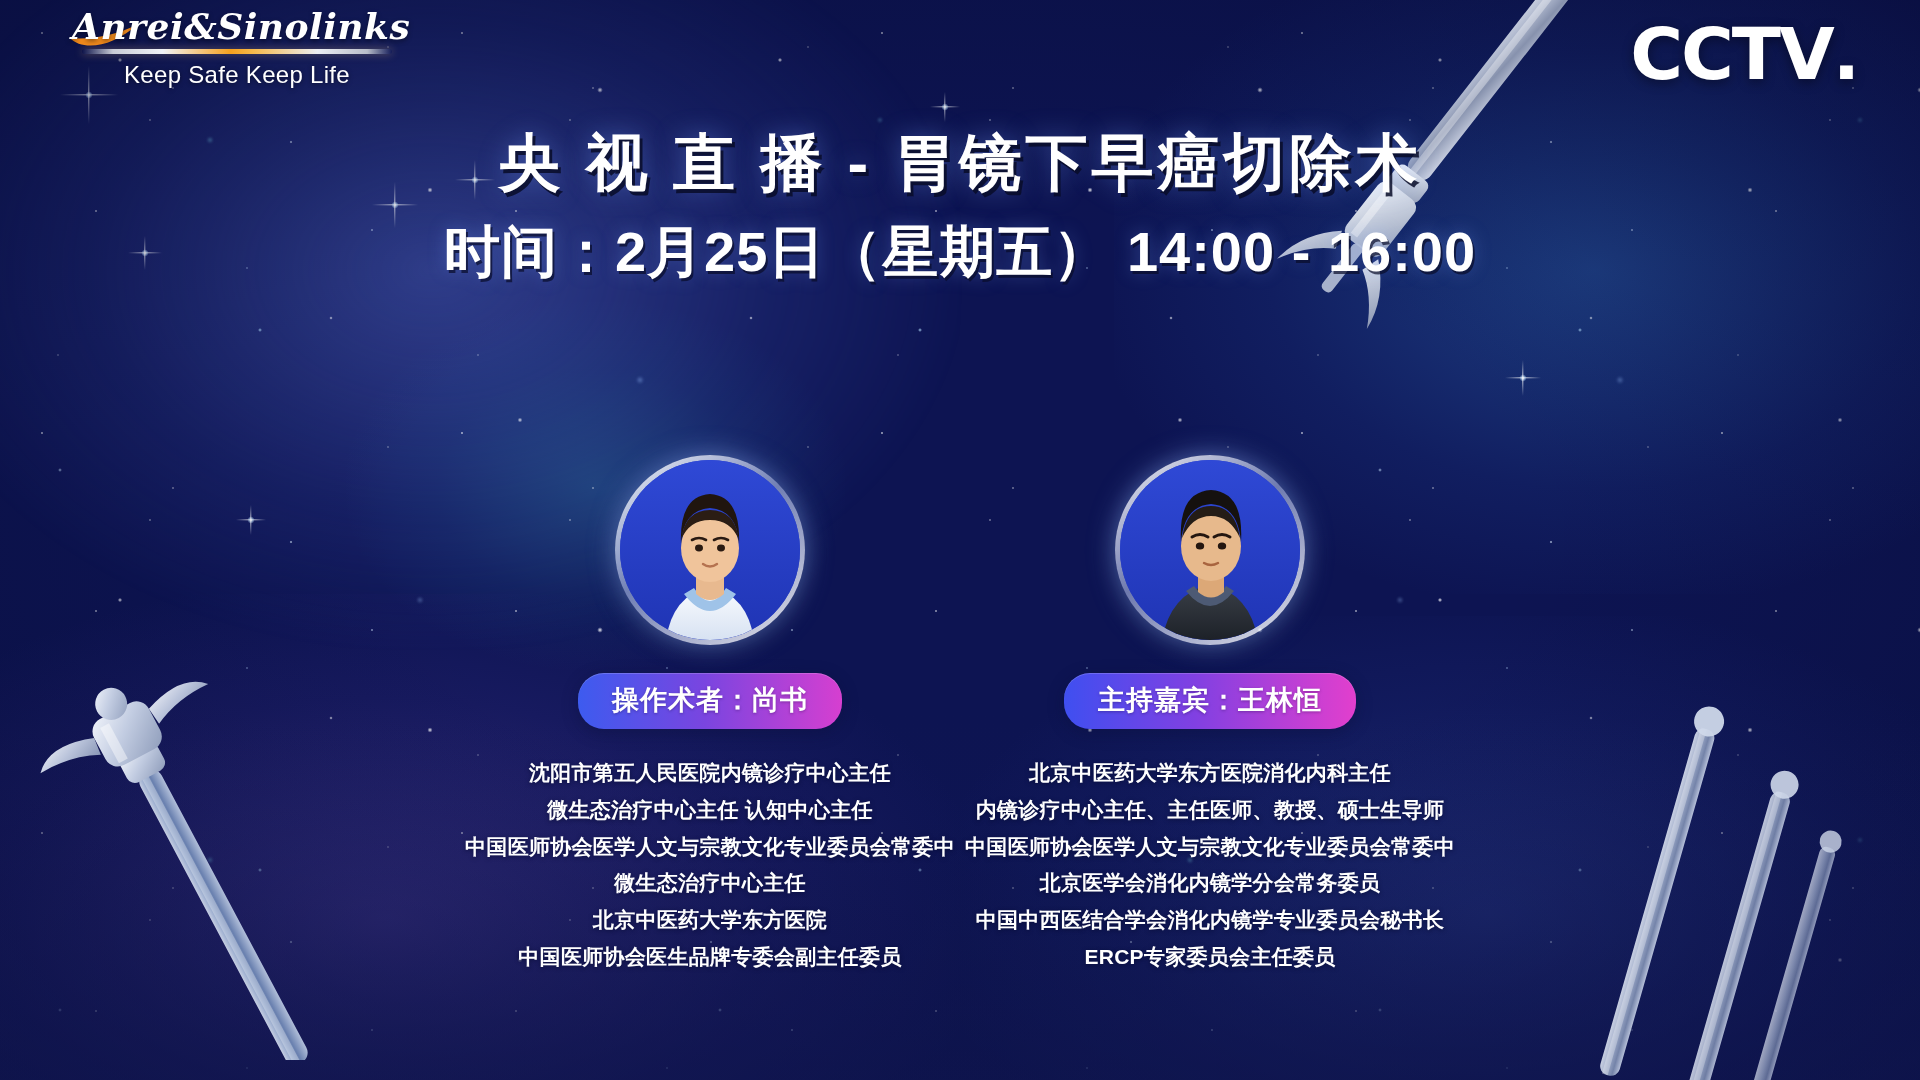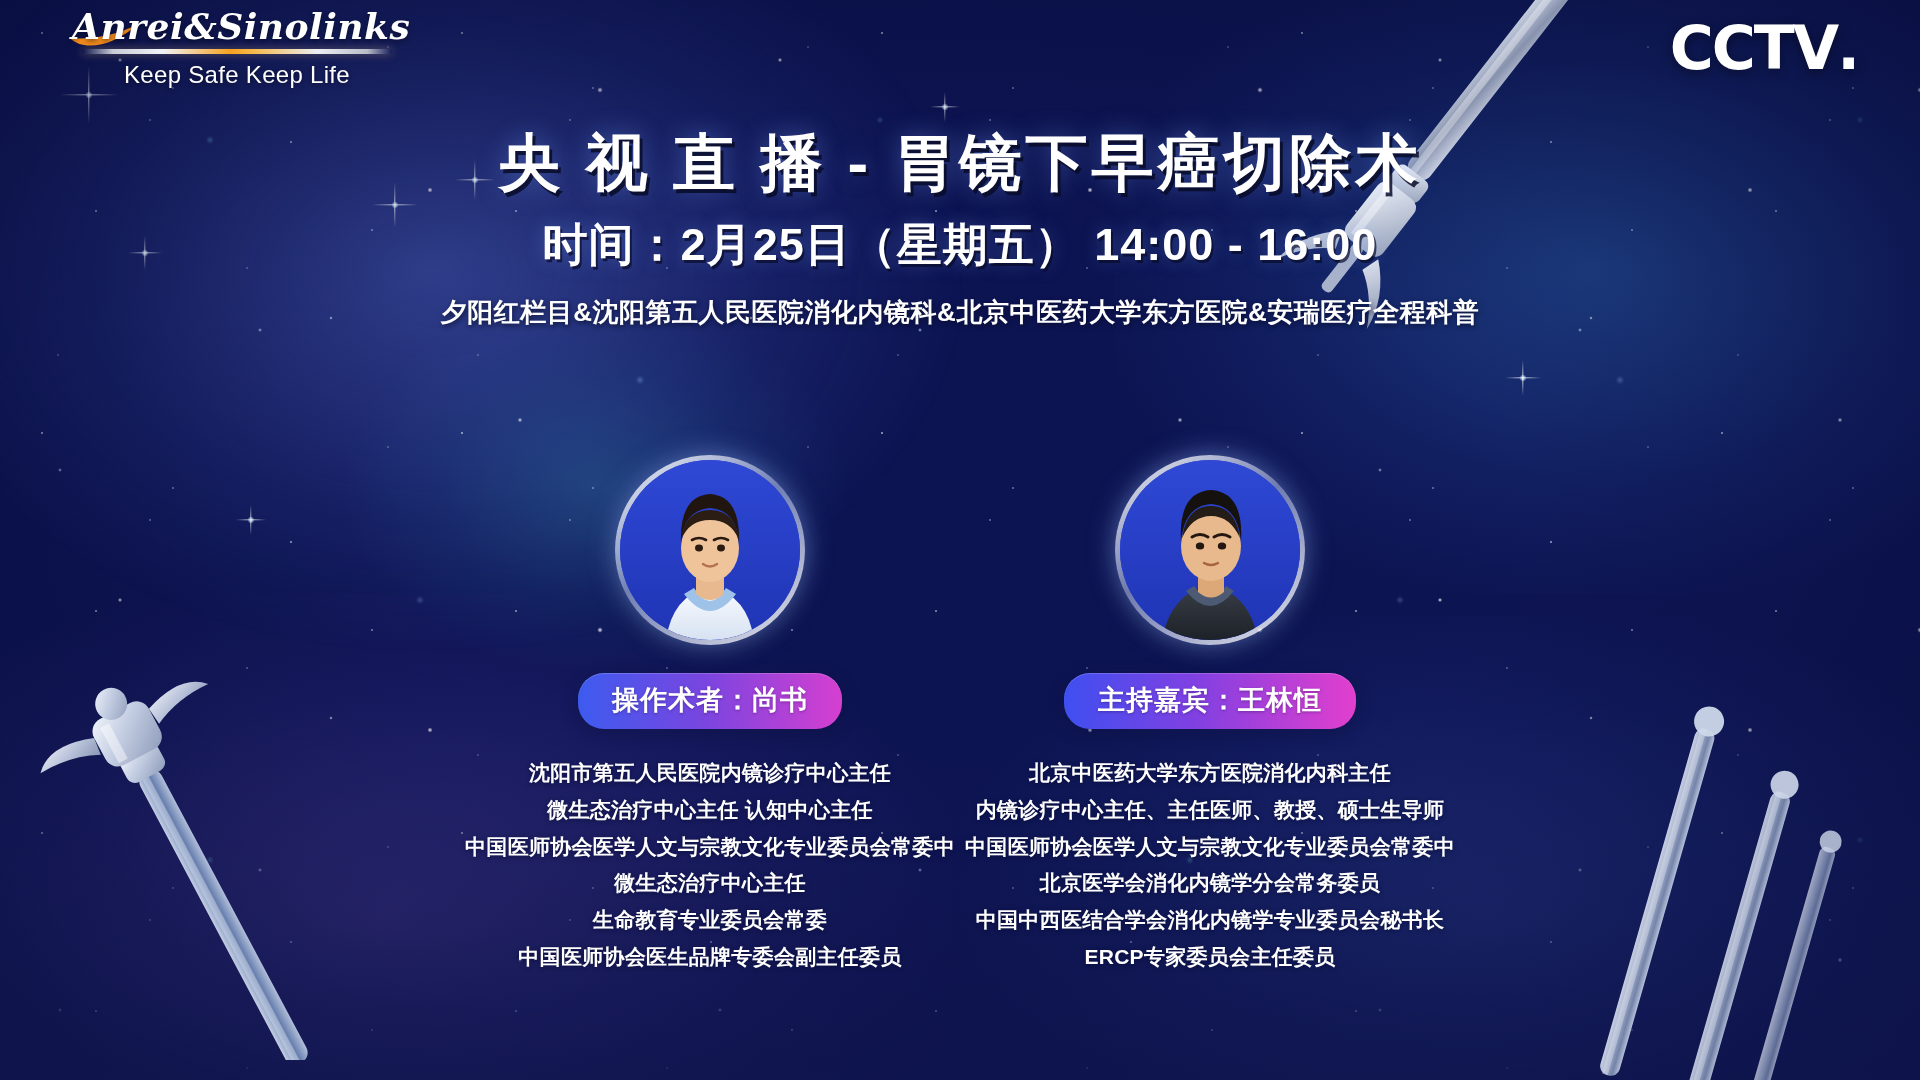--- a/index.html
+++ b/index.html
@@ -131,36 +131,36 @@
     border-radius:3px;
     box-shadow:0 0 8px rgba(255,200,120,.35);
   }
   .logo-tag {
     margin-top:7px; font-size:24px; color:#ffffff; font-weight:400;
     letter-spacing:.3px; text-shadow:0 1px 4px rgba(0,0,0,.5);
   }
   .cctv {
     position:absolute; right:60px; top:18px;
     font-family:"DejaVu Sans", sans-serif;
-    font-size:60px; font-weight:bold; color:#fff;
+    font-size:72px; font-weight:bold; color:#fff;
     letter-spacing:-2px; line-height:1;
     text-shadow:0 3px 12px rgba(0,0,0,.4);
   }
   .cctv .dot { letter-spacing:0; }
 
   
   .title-wrap { position:absolute; left:0; right:0; top:128px; text-align:center; }
   .main-title {
     font-size:62px; font-weight:bold; color:#ffffff;
     letter-spacing:4px; line-height:1.12;
     text-shadow:3px 4px 0 rgba(8,12,40,.85), 0 0 26px rgba(120,160,255,.45);
   }
   .sub-time {
     margin-top:18px;
-    font-size:45px; font-weight:bold; color:#ffffff;
+    font-size:56px; font-weight:bold; color:#ffffff;
     letter-spacing:1px;
     text-shadow:2px 3px 0 rgba(8,12,40,.7), 0 0 18px rgba(120,160,255,.35);
   }
   .sub-org {
     margin-top:20px;
     font-size:26px; font-weight:bold; color:#ffffff;
     letter-spacing:.5px;
     text-shadow:1px 2px 5px rgba(8,12,40,.8);
   }
 
@@ -334,21 +334,20 @@
     <div class="logo-tag">Keep Safe Keep Life</div>
   </div>
 
   <div class="cctv">
     <span>CCTV</span><span class="dot">.</span>
   </div>
 
   <div class="title-wrap">
     <div class="main-title">央 视 直 播 - 胃镜下早癌切除术</div>
     <div class="sub-time">时间：2月25日（星期五） 14:00 - 16:00</div>
-    <div class="sub-org">夕阳红栏目&amp;沈阳第五人民医院消化内镜科&amp;北京中医药大学东方医院&amp;安瑞医疗全程科普</div>
   </div>
 
   <div class="people">
 
     <div class="person">
       <div class="avatar-ring">
         <div class="avatar">
           <svg viewBox="0 0 180 180" xmlns="http://www.w3.org/2000/svg">
             <defs>
               <linearGradient id="bgL" x1="0" y1="0" x2="0" y2="1">
@@ -374,21 +373,21 @@
             <path d="M83 104 q7 5 14 0" stroke="#b5724f" stroke-width="2.4" fill="none" stroke-linecap="round"></path>
           </svg>
         </div>
       </div>
       <div class="badge">操作术者：尚书</div>
       <ul class="creds">
         <li>沈阳市第五人民医院内镜诊疗中心主任</li>
         <li>微生态治疗中心主任  认知中心主任</li>
         <li>中国医师协会医学人文与宗教文化专业委员会常委中</li>
         <li>微生态治疗中心主任</li>
-        <li>生命教育专业委员会常委</li>
+        <li>北京中医药大学东方医院</li>
         <li>中国医师协会医生品牌专委会副主任委员</li>
       </ul>
     </div>
 
     <div class="person">
       <div class="avatar-ring">
         <div class="avatar">
           <svg viewBox="0 0 180 180" xmlns="http://www.w3.org/2000/svg">
             <defs>
               <linearGradient id="bgR" x1="0" y1="0" x2="0" y2="1">

